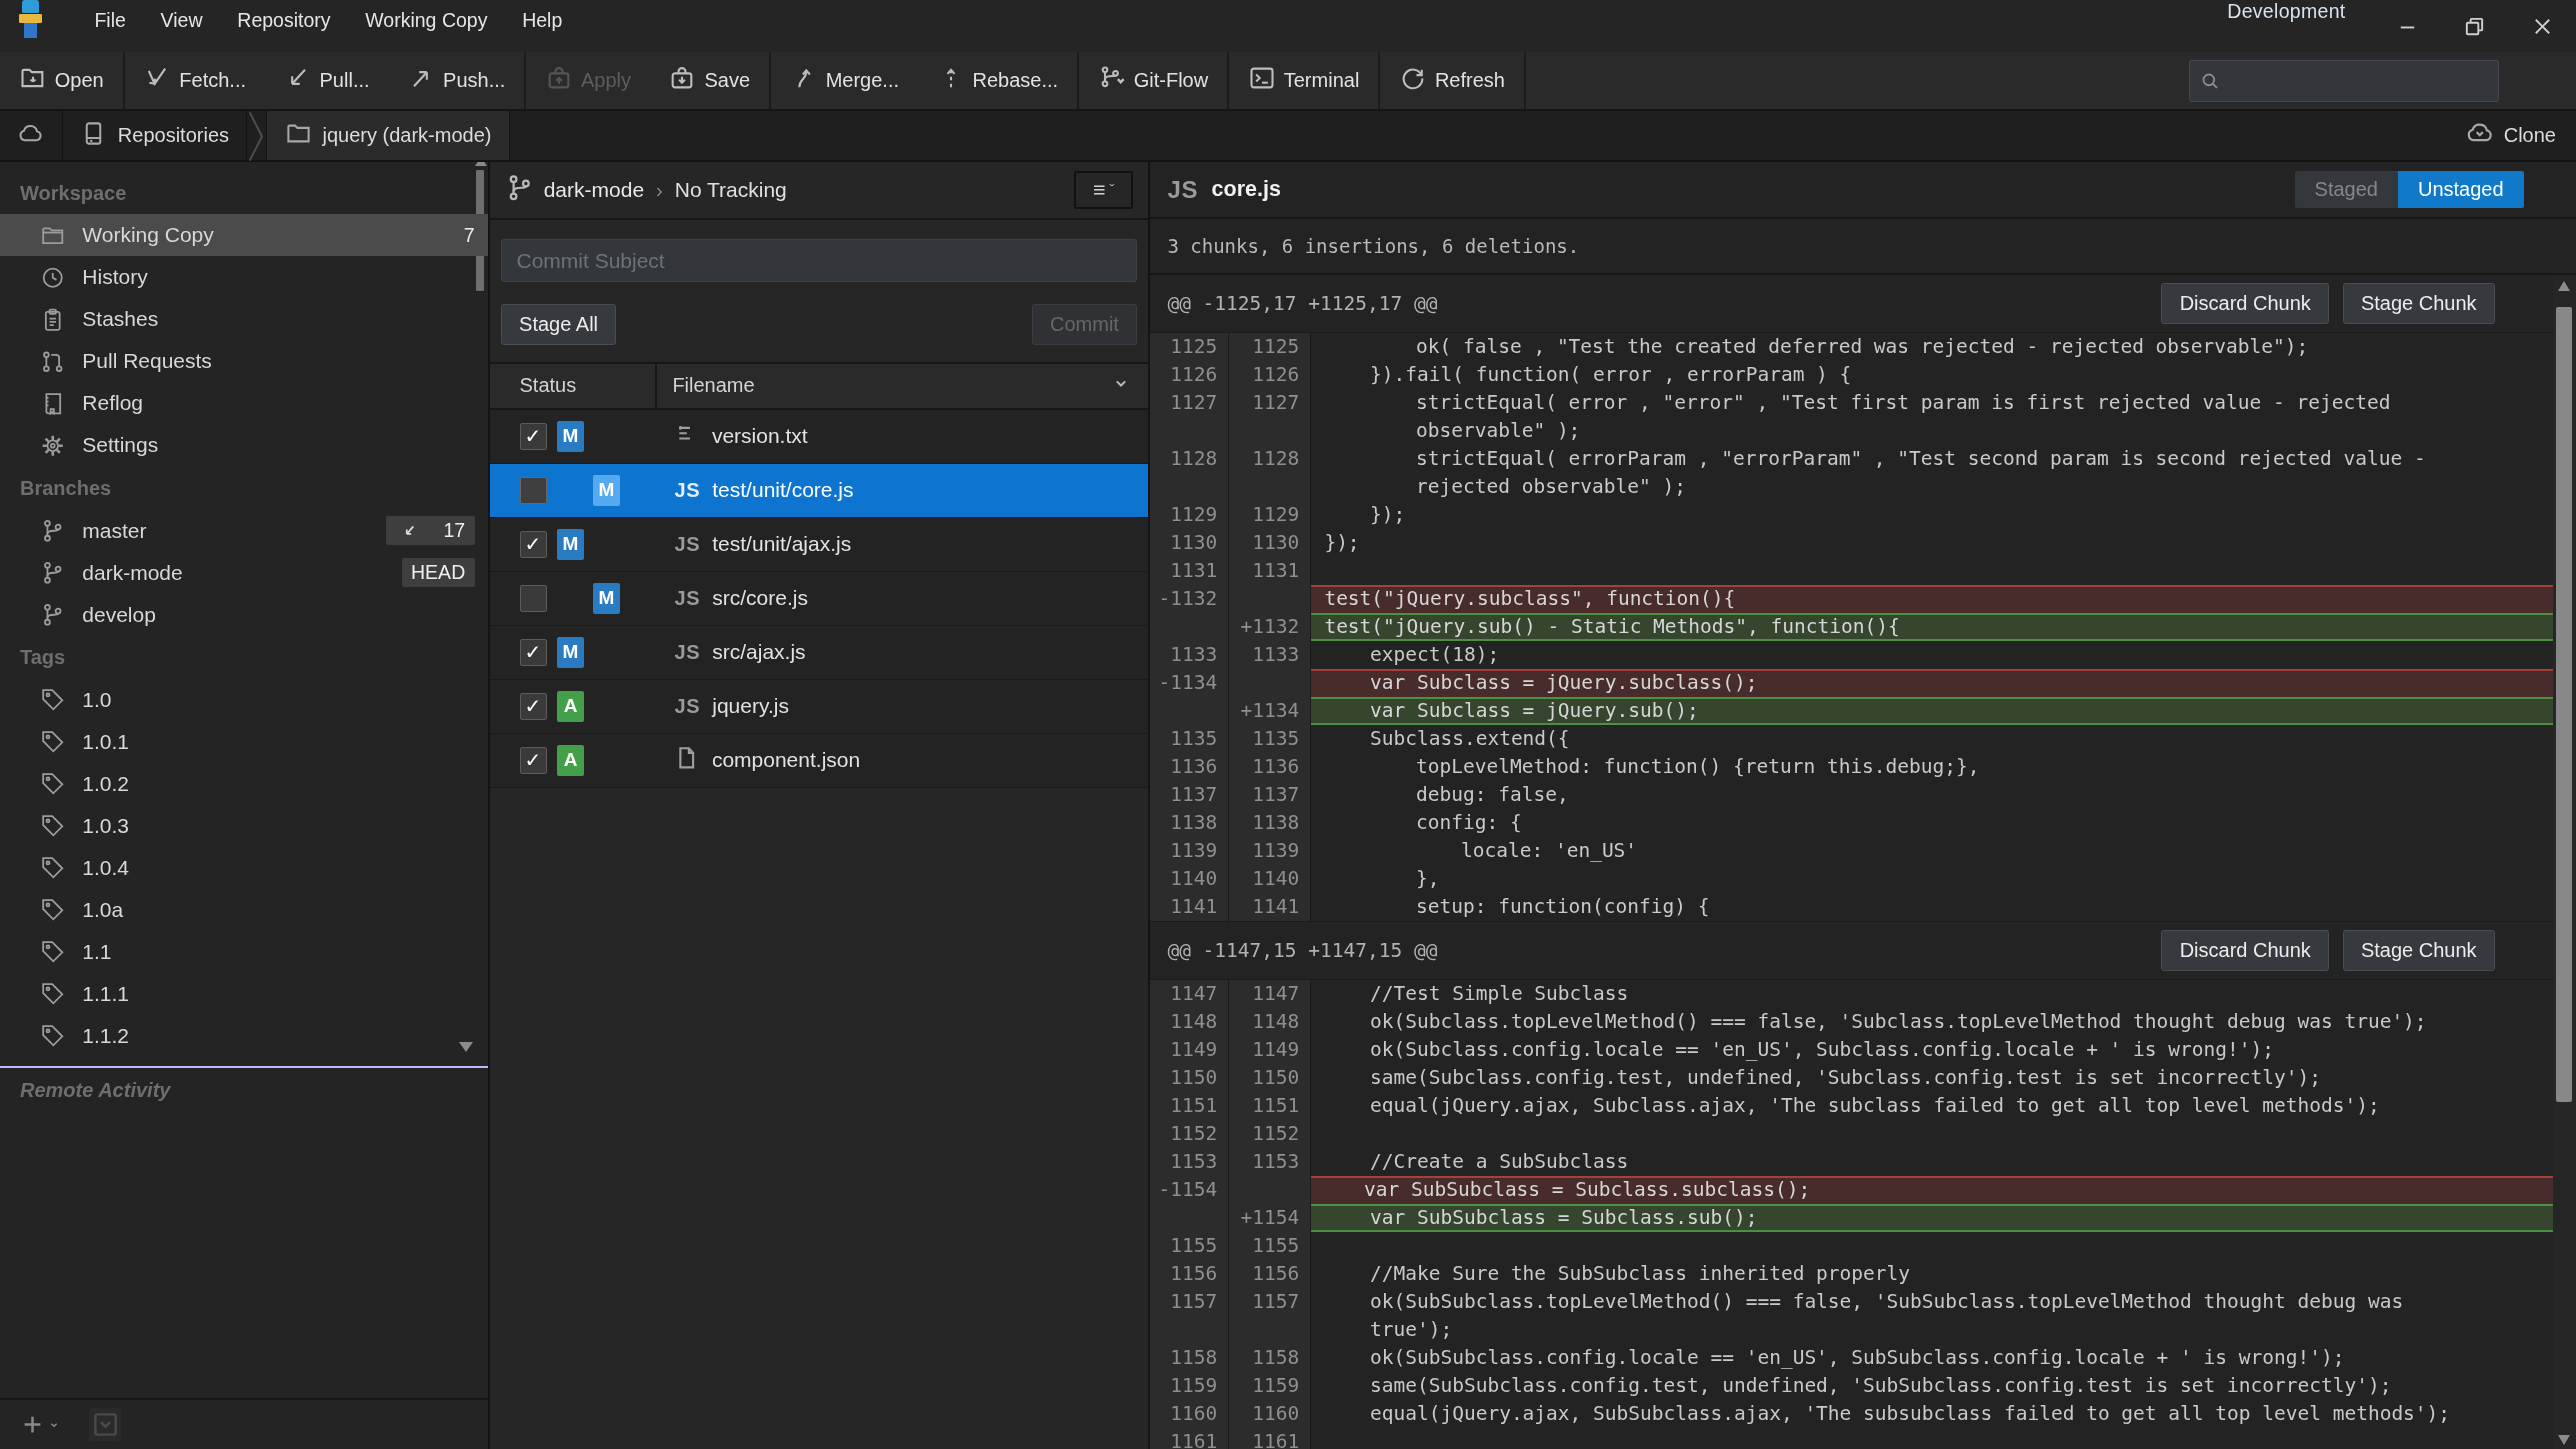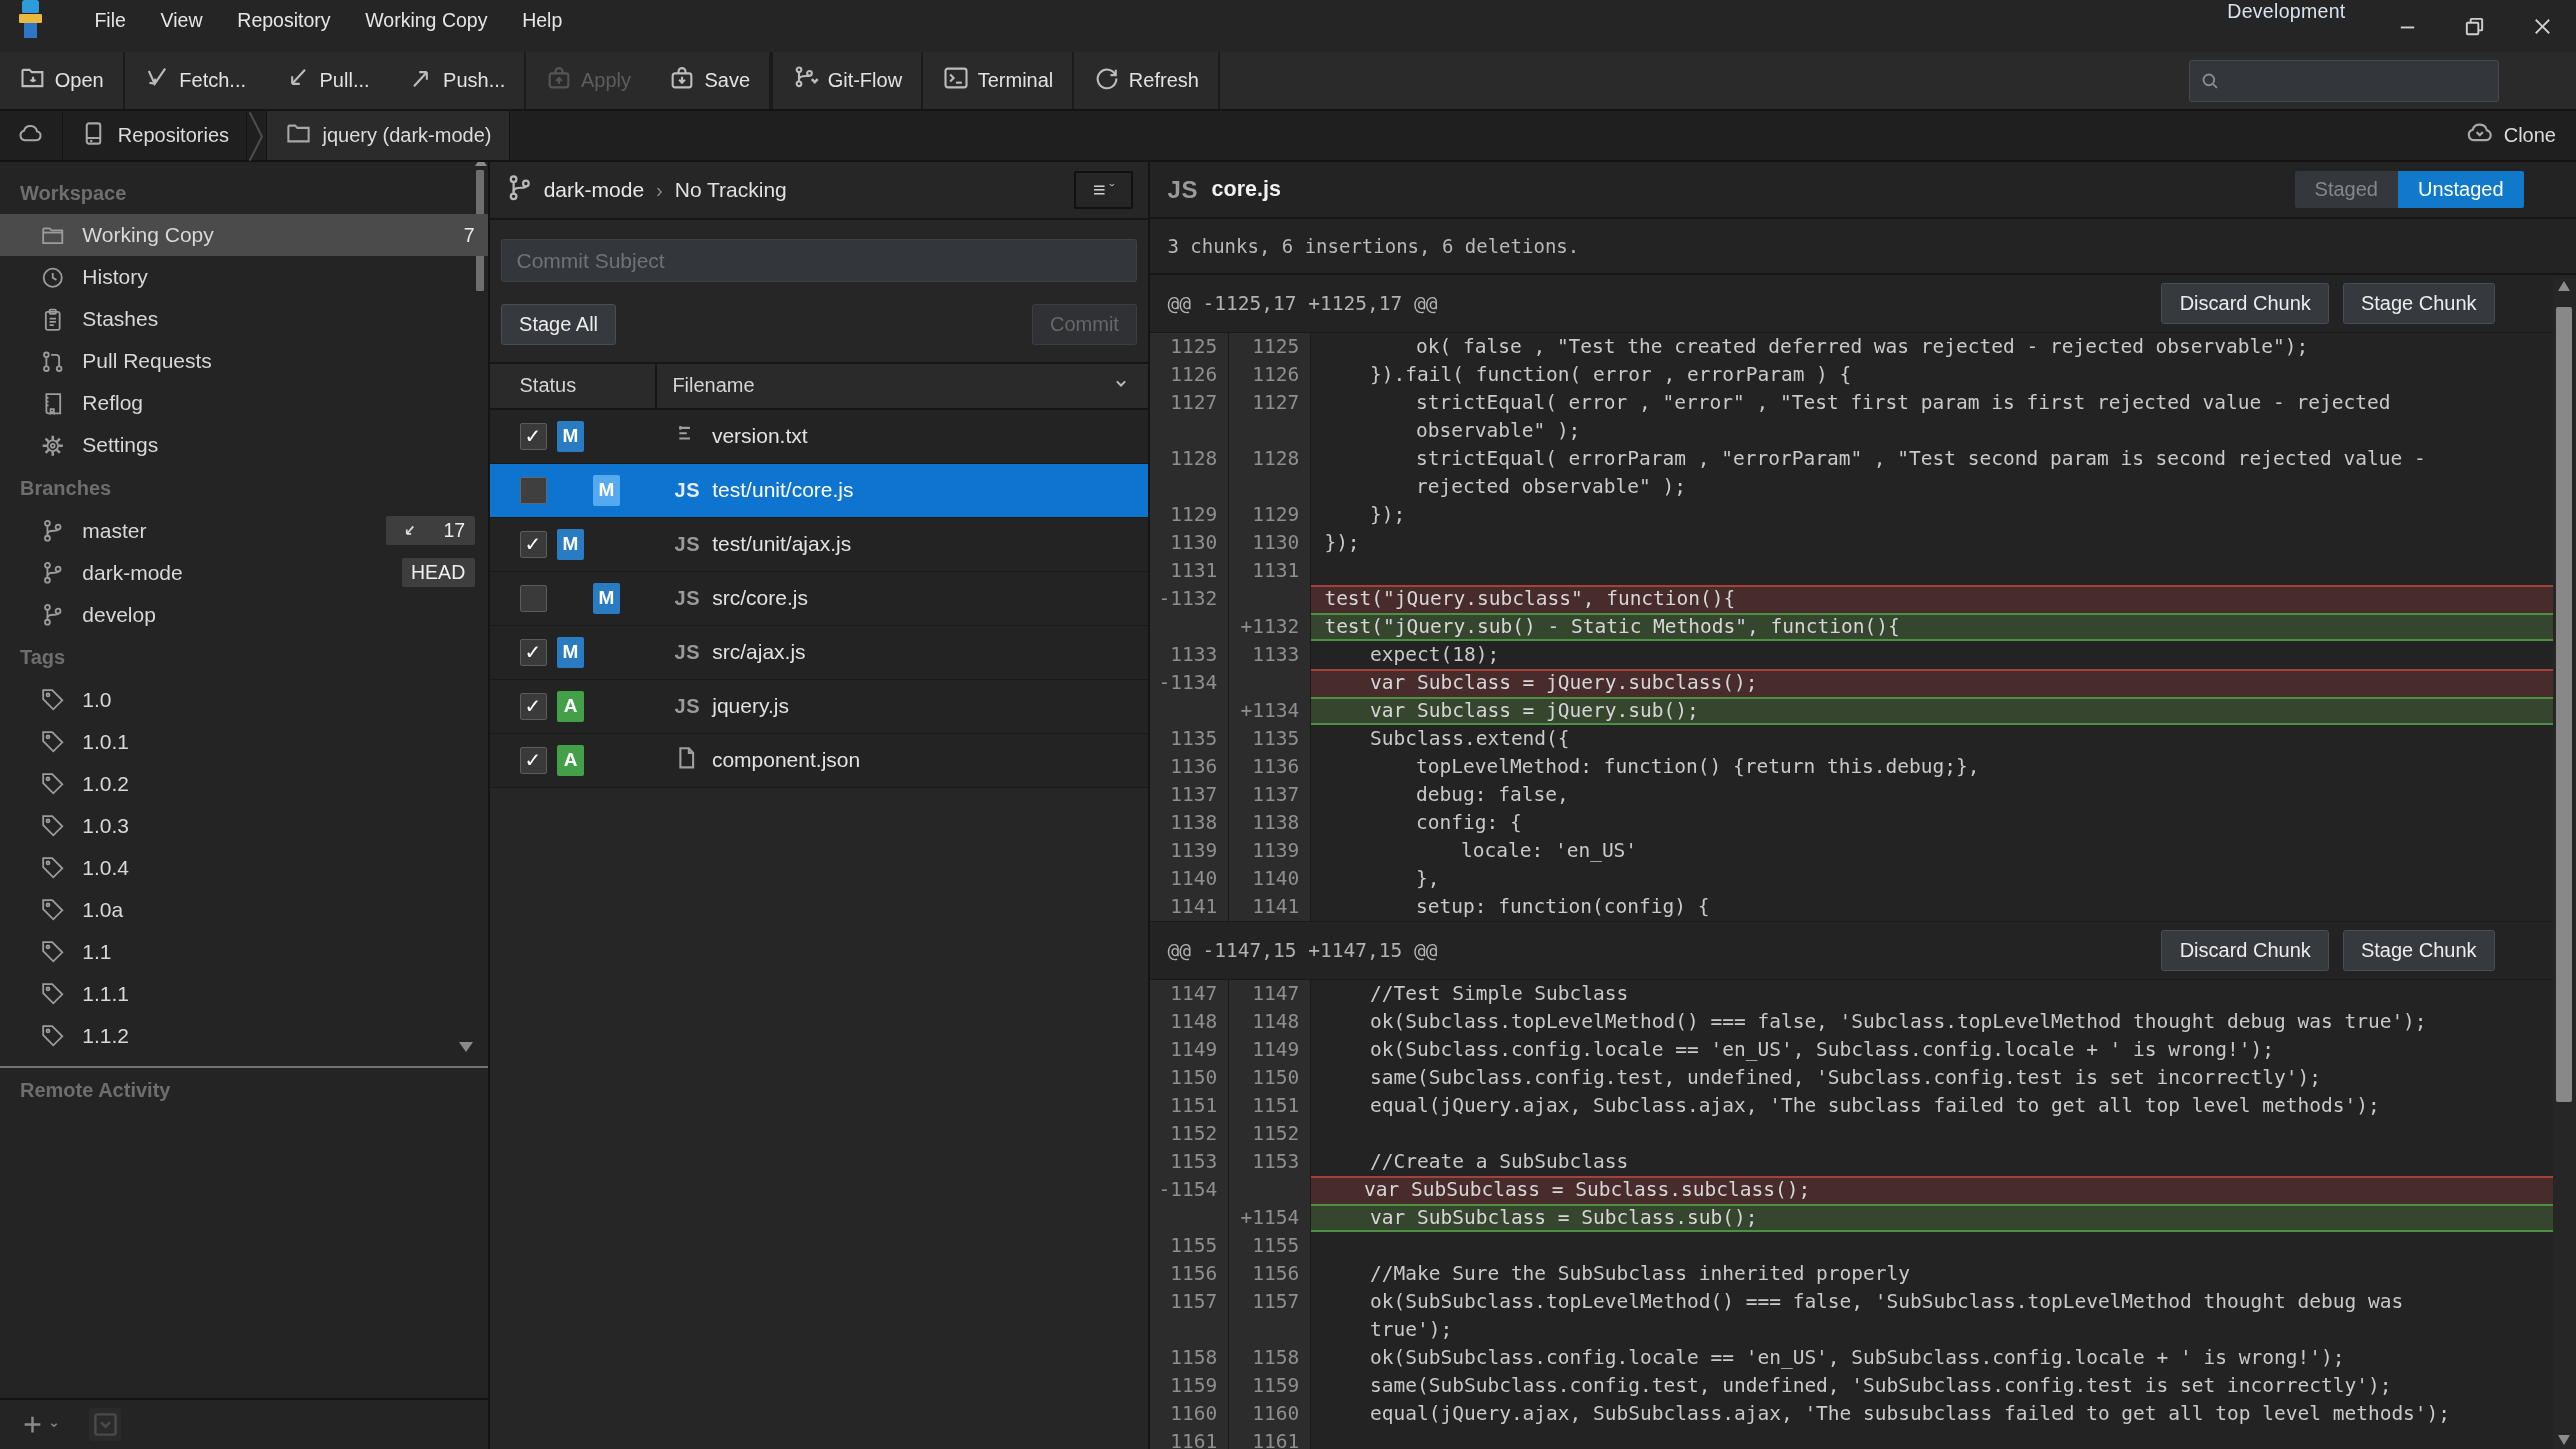--- a/index.html
+++ b/index.html
@@ -48,21 +48,21 @@
   .sidebar { width:490px; background:#242424; display:flex; flex-direction:column; position:relative; border-right:2px solid #141414; }
   .sb-scroll { height:904px; overflow:hidden; position:relative; padding-top:9.4px; }
   .sb-header { font-size:20px; font-weight:bold; color:#6e6e6e; padding:10.7px 0 9.4px 20px; }
   .sb-item { height:42px; display:flex; align-items:center; padding-left:38px; padding-right:13.4px; font-size:21px; color:#d8d8d8; position:relative; }
   .sb-item.selected { background:#4b4b4b; }
   .sb-item .icon { width:29.5px; display:flex; justify-content:center; margin-right:14.8px; flex:0 0 auto; }
   .sb-item .icon svg { width:25.5px; height:25.5px; stroke:#9c9c9c; stroke-width:1.7; fill:none; }
   .sb-badge { margin-left:auto; font-size:19.5px; color:#eee; }
   .sb-badge.chip { background:#3e3e3e; padding:2.7px 9.4px; border-radius:2px; display:flex; align-items:center; gap:4px; }
   .sb-badge.chip svg { width:17.4px; height:17.4px; stroke:#ddd; stroke-width:2.4; fill:none; }
-  .sb-remote { border-top:2px solid #737373; flex:1 1 auto; }
+  .sb-remote { border-top:2px solid #c4b5fd; flex:1 1 auto;font-style:italic; }
   .sb-bottom { border-top:2px solid #161616; height:51px; display:flex; align-items:center; padding-left:19px; gap:27px; }
   .sb-bottom .bb { display:flex; align-items:center; color:#8a8a8a; }
   .sb-bottom svg { width:27px; height:27px; stroke:#8a8a8a; stroke-width:2.2; fill:none; }
   .sb-scrollbar { position:absolute; right:4px; top:0; width:8px; height:904px; }
   .sb-scrollbar .up { position:absolute; top:-5.4px; left:-1.3px; width:0; height:0; border-left:6px solid transparent; border-right:6px solid transparent; border-bottom:9.4px solid #8b8b8b; }
   .sb-scrollbar .thumb { position:absolute; top:8px; left:0; width:8px; height:121px; background:#6e6e6e; border-radius:1.3px; }
   .sb-down-arrow { position:absolute; right:14.8px; top:880px; width:0; height:0; border-left:7.4px solid transparent; border-right:7.4px solid transparent; border-top:10.7px solid #8b8b8b; }
 
   
   .commit-panel { width:660px; background:#262626; display:flex; flex-direction:column; border-right:2px solid #141414; }
@@ -211,20 +211,36 @@
         </div>
         <div class="tb-btn">
           <span class="icon "><svg viewBox="0 0 24 24">
               <rect x="4" y="8" width="16" height="12" rx="2"></rect>
               <path d="M12 11v5M9.5 13.5L12 16l2.5-2.5M9 8V6.5a3 3 0 0 1 6 0V8"></path>
             </svg></span>
           <span>Save</span>
         </div>
       </div>
       <div class="tb-divider"></div>
+      <div class="tb-group">
+        <div class="tb-btn">
+          <span class="icon "><svg viewBox="0 0 24 24">
+              <path d="M8 20c0-8 6-6 6-14"></path>
+              <path d="M11 9l3-3.5L17 9"></path>
+            </svg></span>
+          <span>Merge...</span>
+        </div>
+        <div class="tb-btn">
+          <span class="icon "><svg viewBox="0 0 24 24">
+              <path d="M12 20v-3m0-3v-3m0-3V6" stroke-dasharray="3,3"></path>
+              <path d="M9 8.5L12 5l3 3.5"></path>
+            </svg></span>
+          <span>Rebase...</span>
+        </div>
+      </div>
       <div class="tb-divider"></div>
       <div class="tb-group">
         <div class="tb-btn">
           <span class="icon "><svg viewBox="0 0 24 24">
               <circle cx="6" cy="5" r="2"></circle>
               <circle cx="6" cy="17" r="2"></circle>
               <circle cx="15" cy="8" r="2"></circle>
               <path d="M6 7v8"></path>
               <path d="M6 13c0-4 9-2 9-3"></path>
               <polyline points="17,13 19.5,15.5 22,13" stroke-width="2.2"></polyline>

